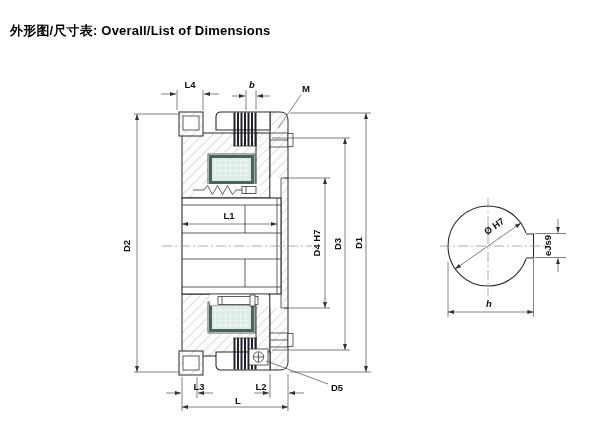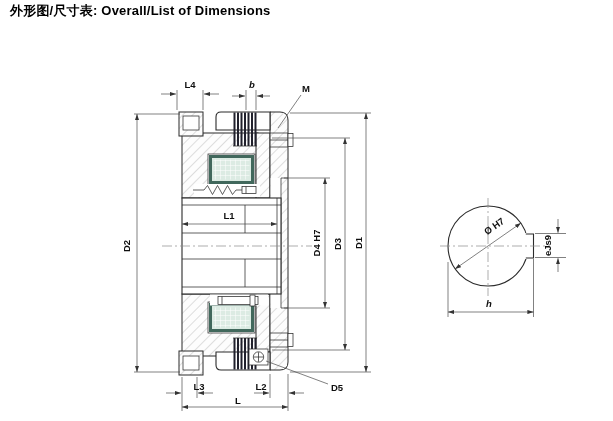--- a/index.html
+++ b/index.html
@@ -1,18 +1,18 @@
 <!DOCTYPE html>
 <html><head>
 <meta charset="utf-8">
 <style>
   html,body{margin:0;padding:0;background:#ffffff;}
   #stage{position:relative;width:613px;height:421px;background:#fff;overflow:hidden;
          font-family:"Liberation Sans",sans-serif;}
-  #page-title{position:absolute;left:10px;top:2px;font-size:13px;font-weight:bold;
+  #page-title{position:absolute;left:10px;top:22px;font-size:13px;font-weight:bold;
               color:#000;letter-spacing:.2px;white-space:nowrap;}
   svg{position:absolute;left:0;top:0;}
   .p  {stroke:#2b2b2b;stroke-width:1.1;fill:none;}
   .pt {stroke:#2b2b2b;stroke-width:.75;fill:none;}
   .hat{fill:url(#hatch);stroke:#2b2b2b;stroke-width:1;}
   .wh {fill:#ffffff;}
   .dim{stroke:#4a4a4a;stroke-width:.7;fill:none;}
   .cl {stroke:#8a8a8a;stroke-width:.7;fill:none;stroke-dasharray:10 3 2 3;}
   .disc{stroke:#20202c;stroke-width:2;fill:none;}
   text.dl{font-family:"Liberation Sans",sans-serif;font-size:9.5px;font-weight:bold;fill:#0f0f0f;}

